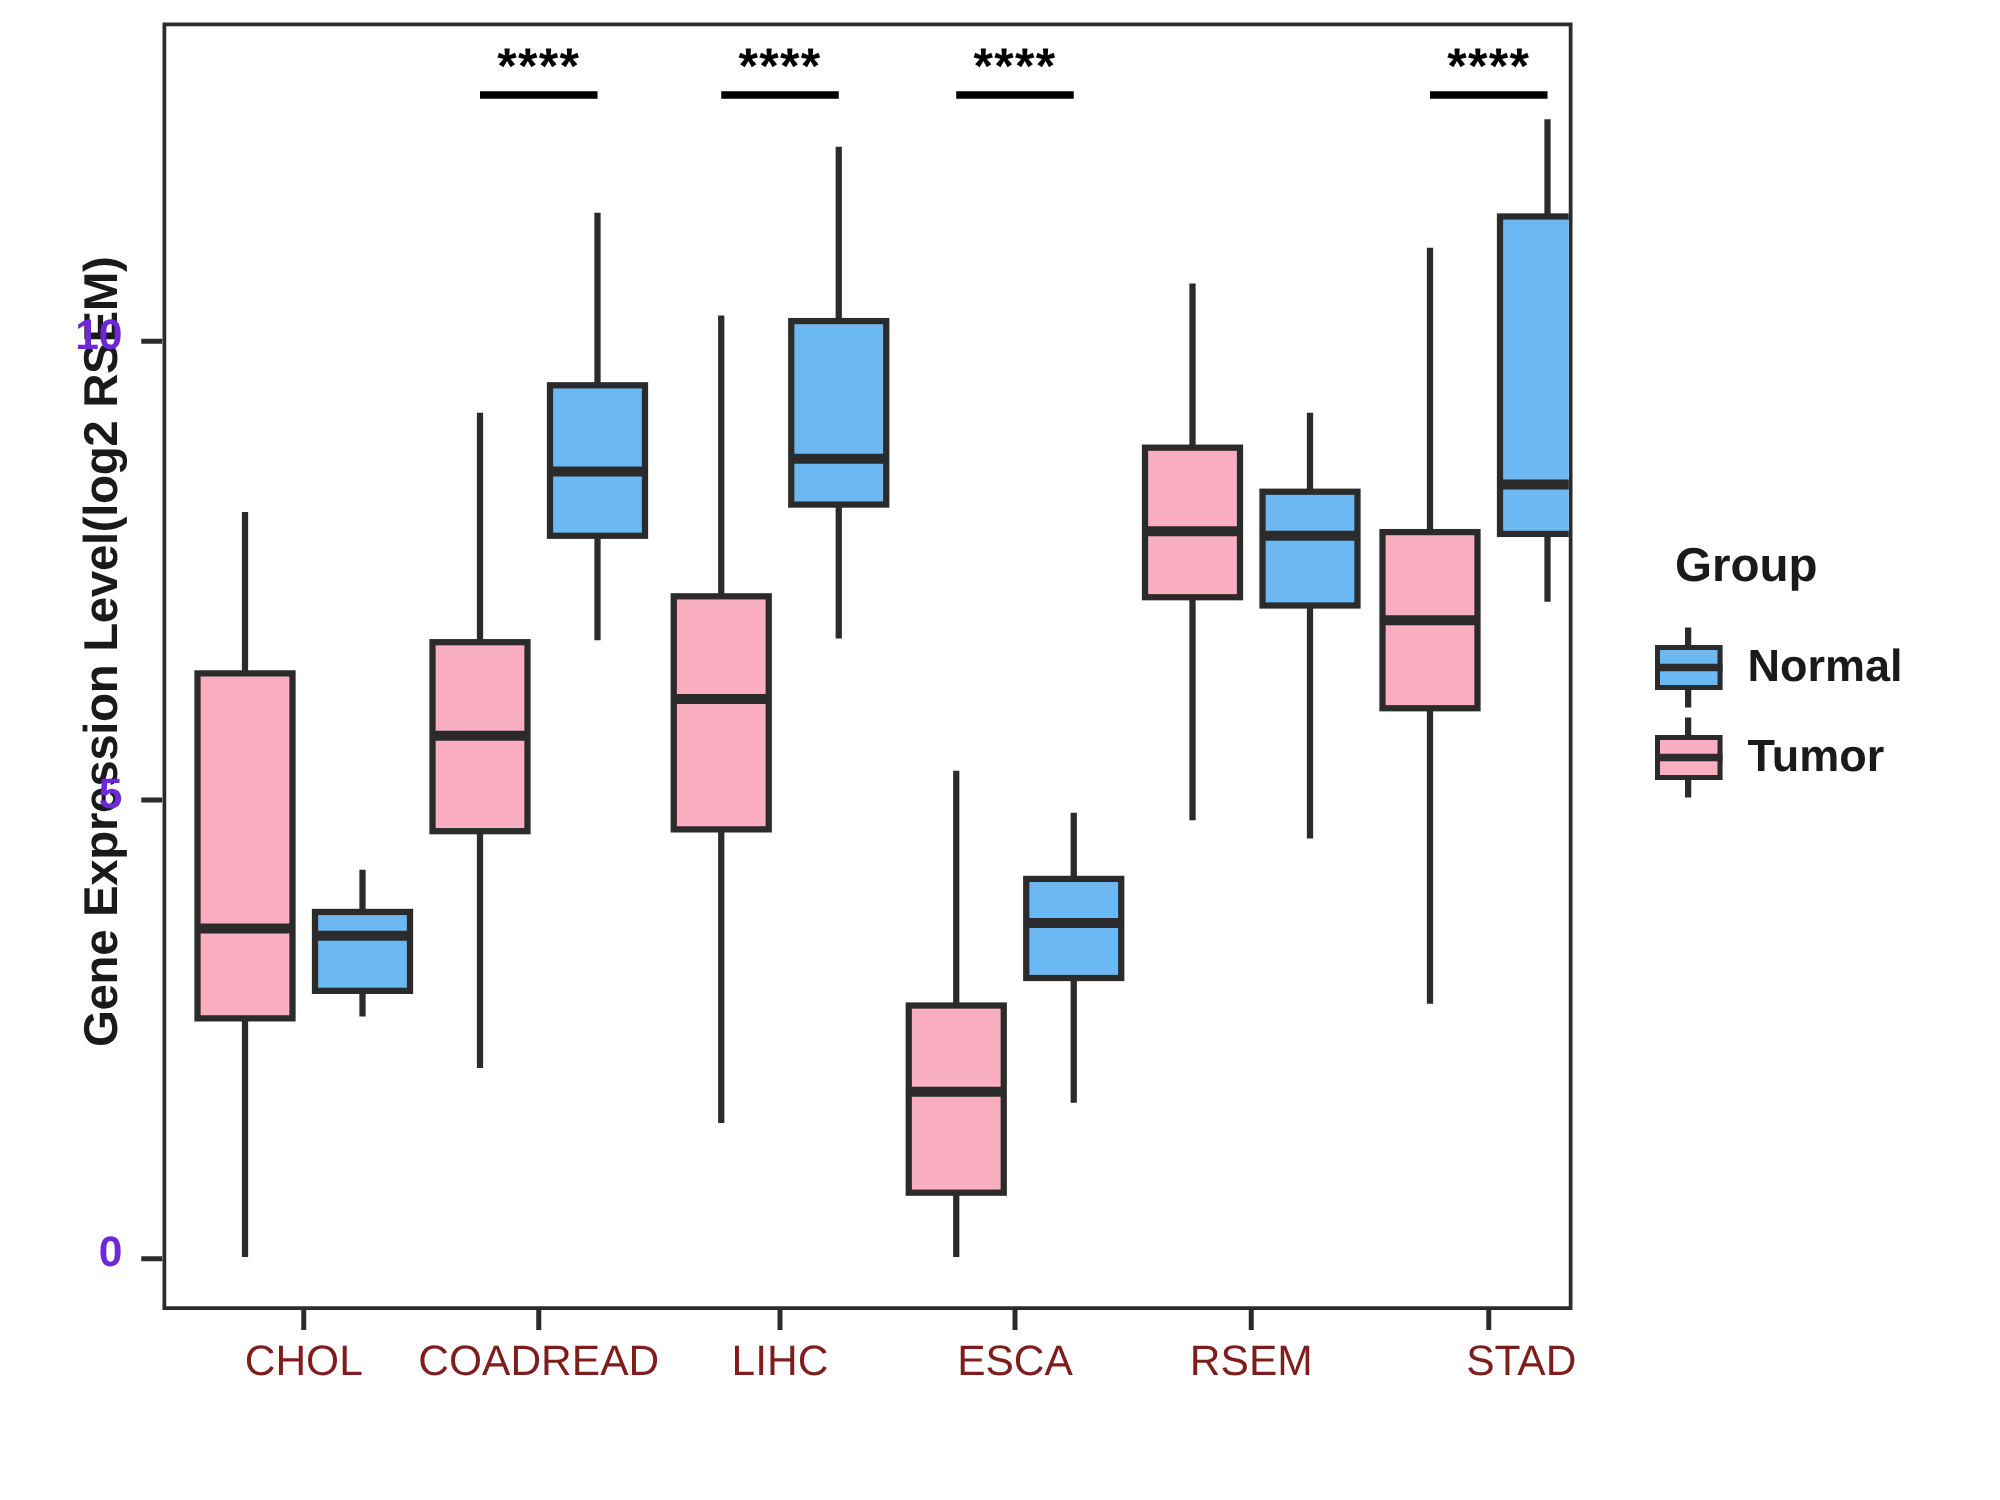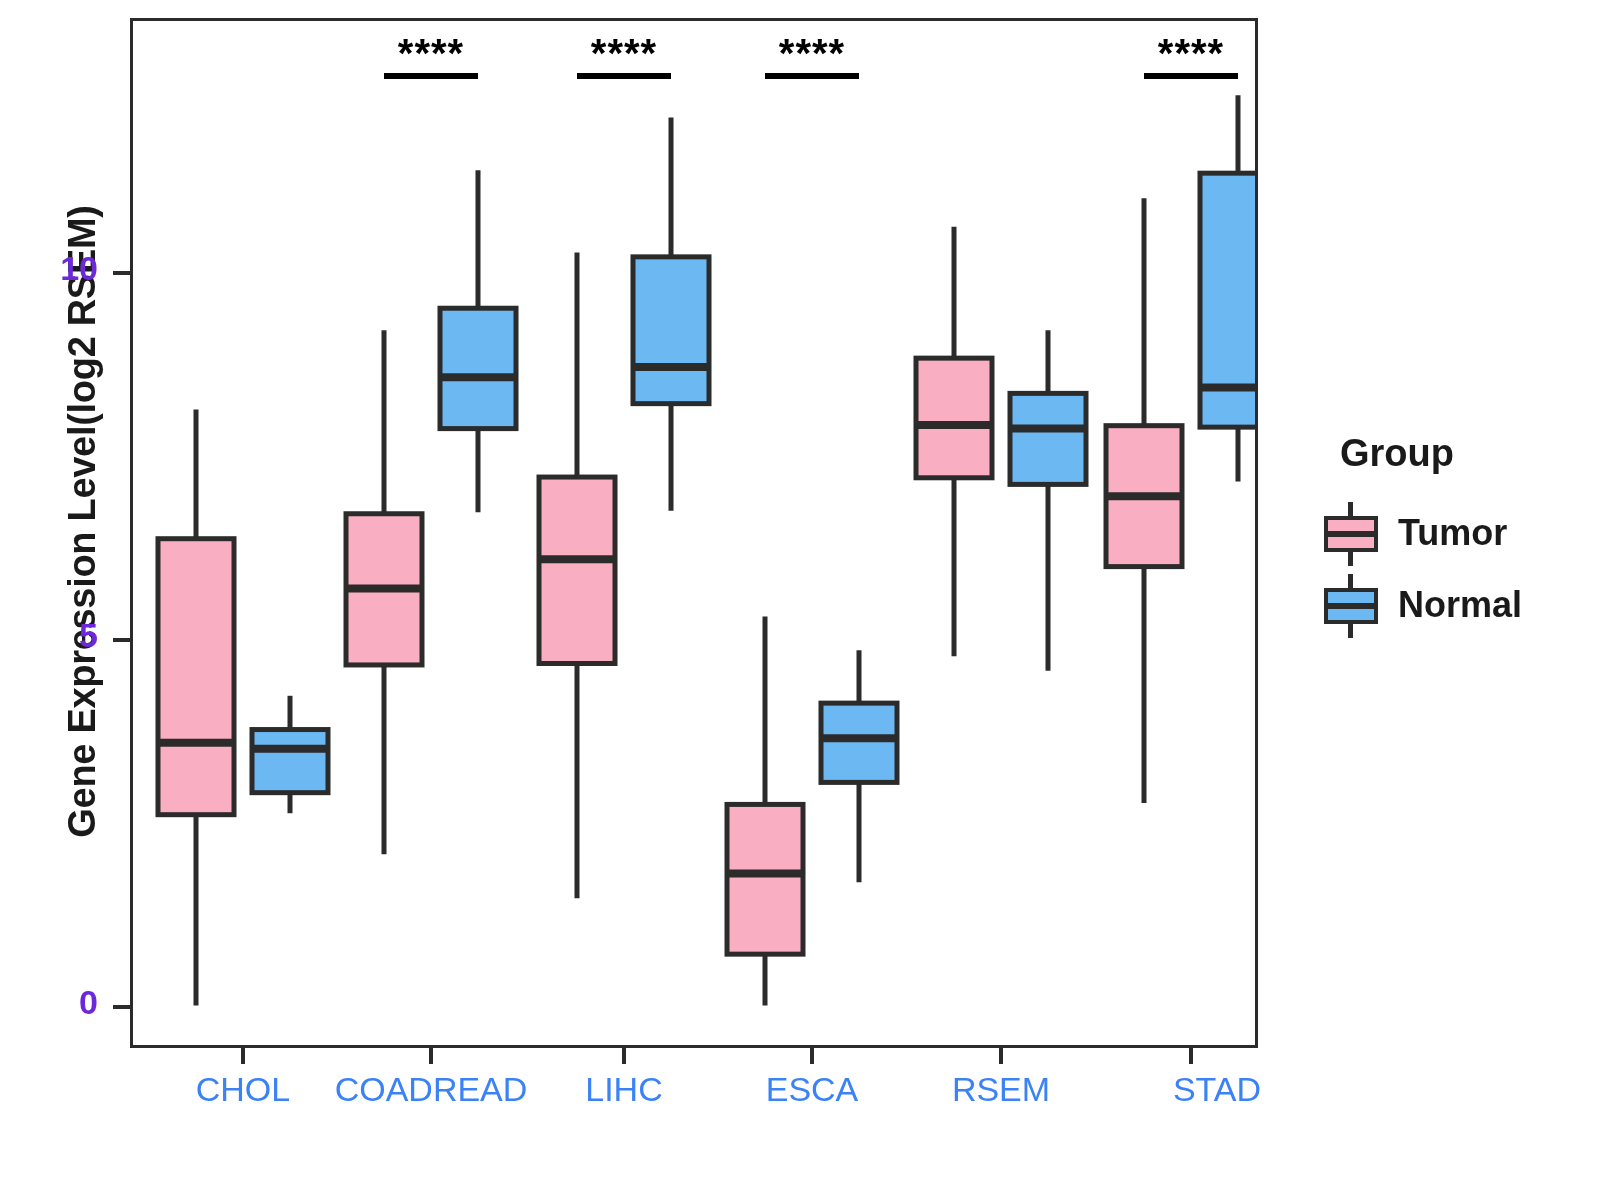--- a/index.html
+++ b/index.html
@@ -57,21 +57,21 @@
   .xtick-mark{
     position:absolute;
     width:4px;height:16px;
     background:#2b2b2b;
   }
   .xtick-label{
     position:absolute;
     text-align:center;
     font-size:34px;
     font-weight:normal;
-    color:#3b82f6;
+    color:#7f1d1d;
     white-space:nowrap;
     transform:translateX(-50%);
   }
 
   
   .sig-bar{
     position:absolute;
     height:6px;
     background:#000000;
   }
@@ -240,31 +240,31 @@
       <div class="sig-bar" style="left: 1144px; width: 94px; top: 73.352px;"></div>
       <div class="sig-star" style="left: 1191px; top: 31.352px;">****</div>
     </div>
 
   <div class="legend">
     <div class="legend-title">Group</div>
     <div id="legend-rows">
         <div class="legend-row">
           <div class="legend-key">
             <div class="kwhisk-t"></div>
+            <div class="kbox" style="background:#6cb8f3"></div>
+            <div class="kmed"></div>
+            <div class="kwhisk-b"></div>
+          </div>
+          <div class="legend-label">Normal</div>
+        </div>
+        <div class="legend-row">
+          <div class="legend-key">
+            <div class="kwhisk-t"></div>
             <div class="kbox" style="background:#f9aec1"></div>
             <div class="kmed"></div>
             <div class="kwhisk-b"></div>
           </div>
           <div class="legend-label">Tumor</div>
         </div>
-        <div class="legend-row">
-          <div class="legend-key">
-            <div class="kwhisk-t"></div>
-            <div class="kbox" style="background:#6cb8f3"></div>
-            <div class="kmed"></div>
-            <div class="kwhisk-b"></div>
-          </div>
-          <div class="legend-label">Normal</div>
-        </div>
       </div>
   </div>
 
 </div>
 
 </body></html>

